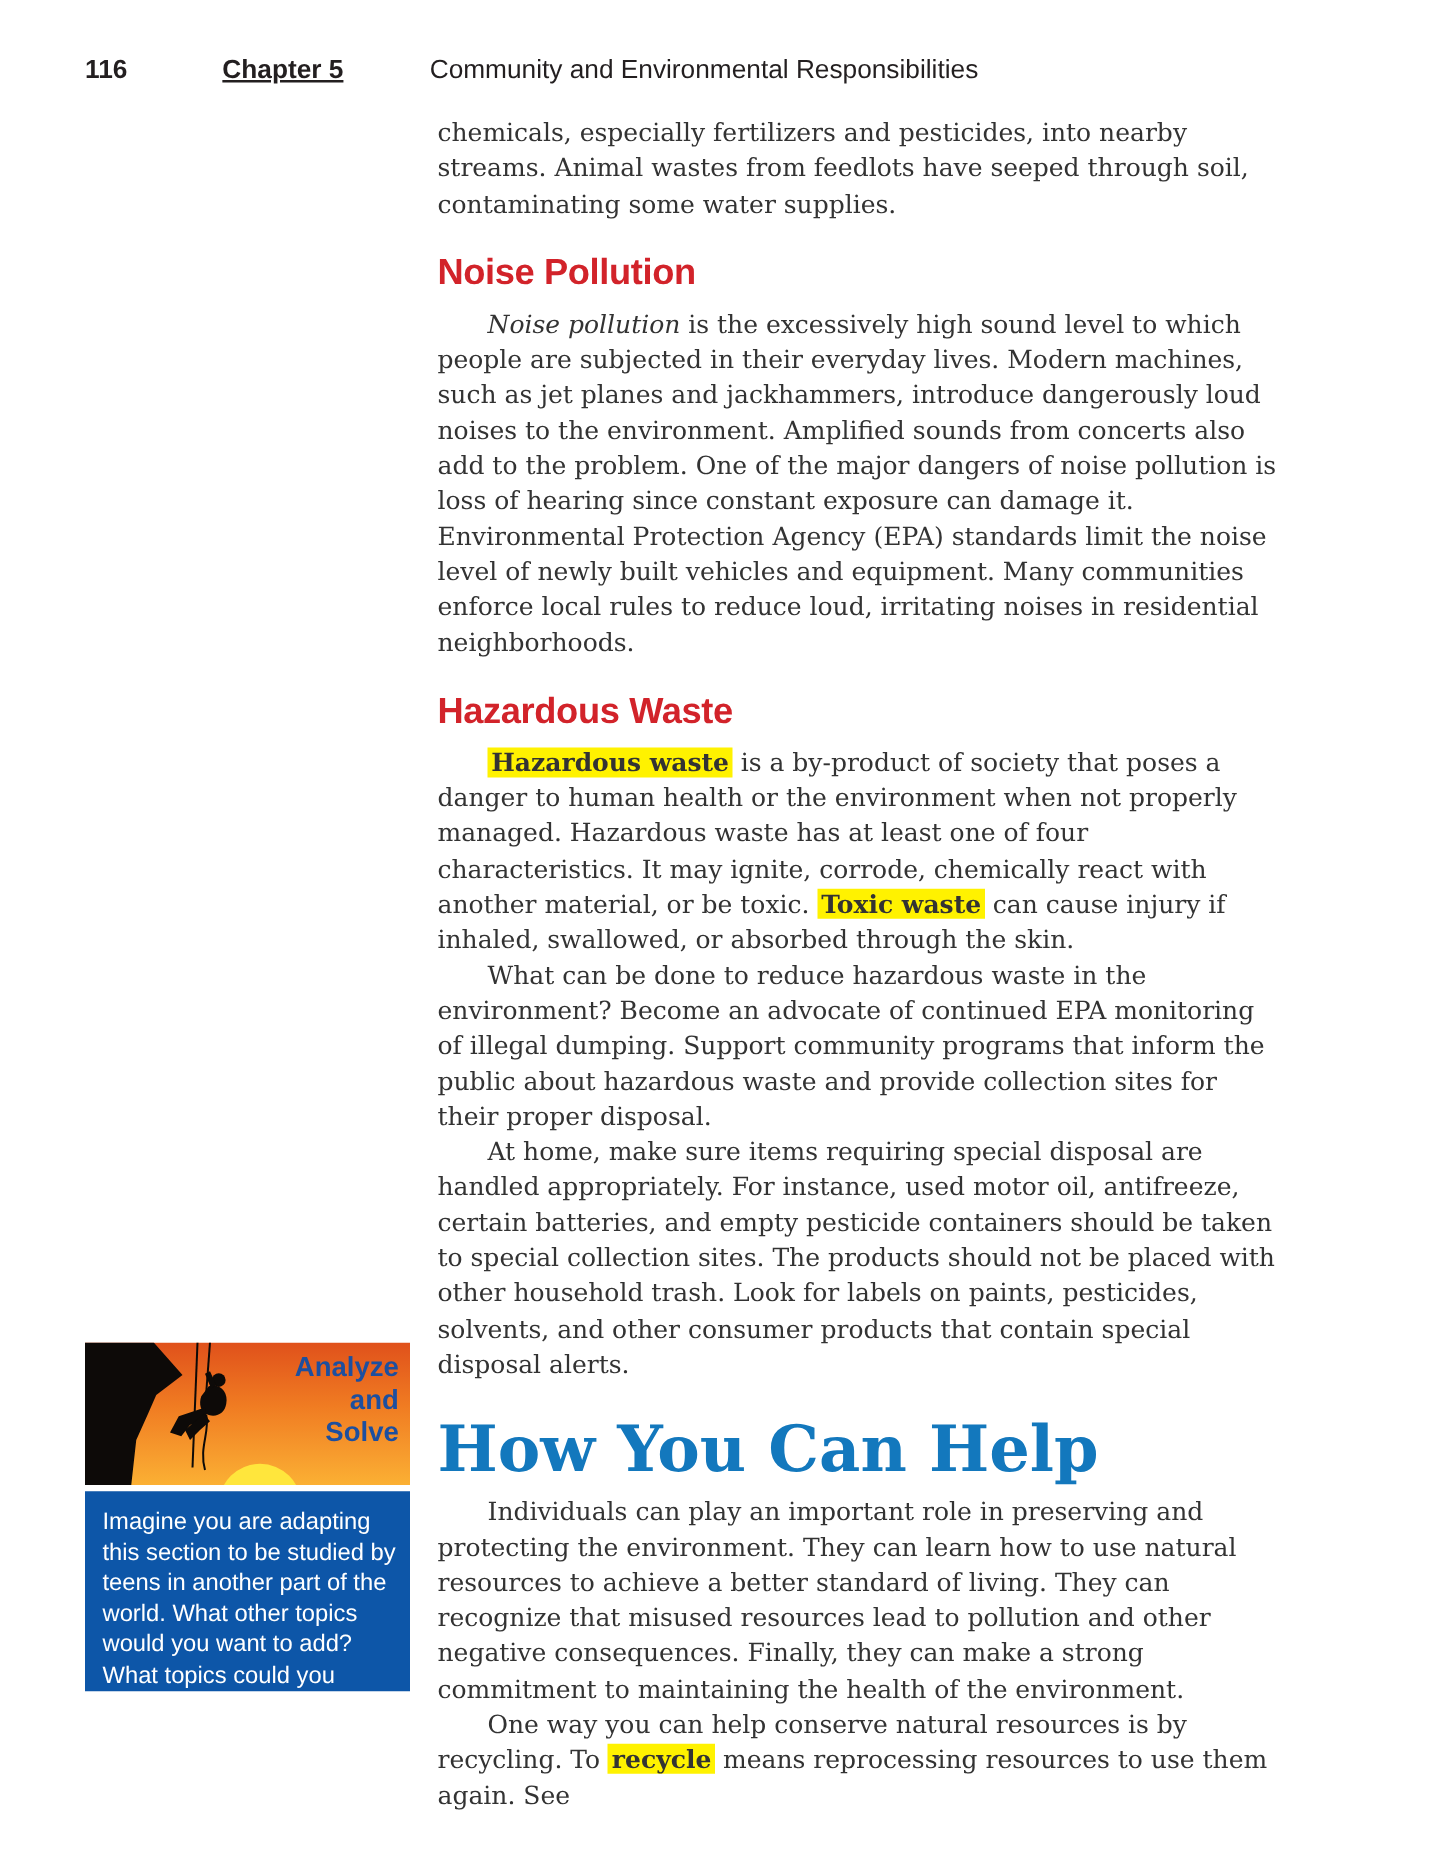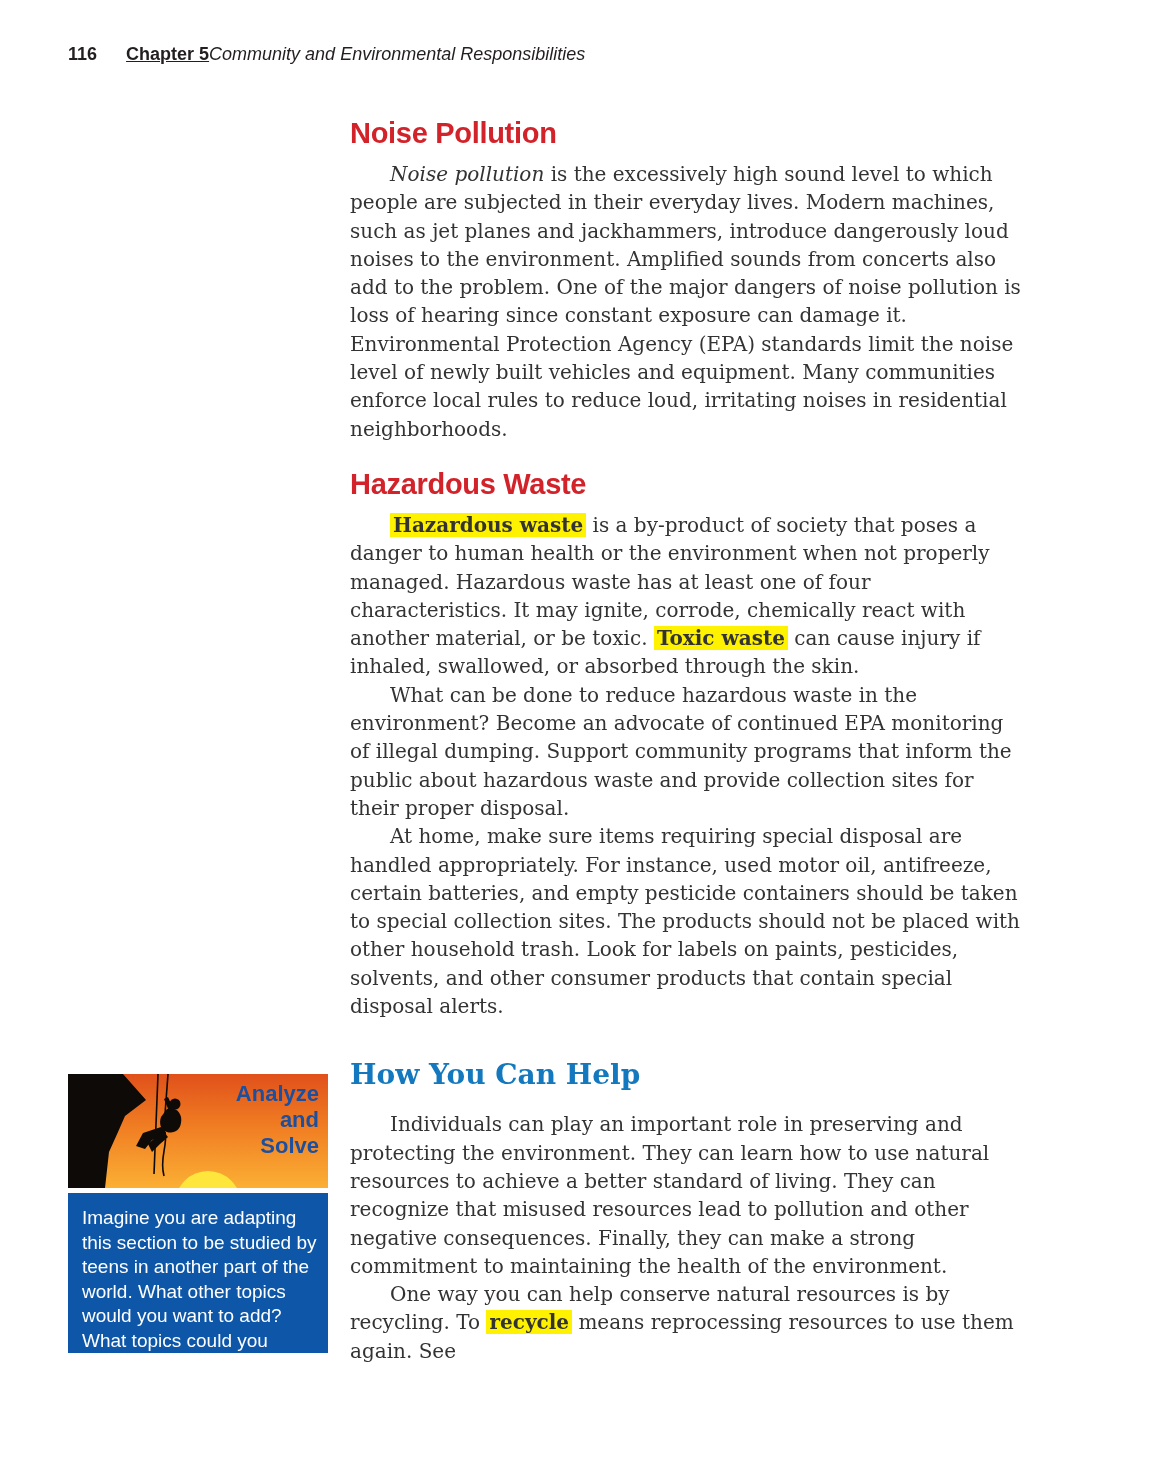--- a/index.html
+++ b/index.html
@@ -4,40 +4,40 @@
 <style>
   html,body{margin:0;padding:0;}
   body{
     width:1156px;height:1479px;position:relative;background:#ffffff;
     font-family:"DejaVu Serif", serif;color:#333333;overflow:hidden;
   }
   
   .header{
     position:absolute;top:44px;left:68px;right:60px;
     display:flex;align-items:flex-start;
-    font-family:"Liberation Sans", sans-serif;font-size:18px;color:#231f20;
+    font-family:"Liberation Sans", sans-serif;font-size:21px;color:#231f20;gap:47px;
   }
   .page-num{font-weight:bold;}
   .chapter-label{font-weight:bold;margin-left:29px;text-decoration:underline;}
-  .chapter-title{font-style:italic;}
+  .chapter-title{margin-left:22px;}
   
   .main{
     position:absolute;left:350px;top:92px;width:672px;
     font-size:20px;line-height:28.3px;
   }
   .main p{margin:0;text-indent:40px;}
   .main p.noindent{text-indent:0;}
   h2.sub{
     font-family:"Liberation Sans", sans-serif;font-weight:bold;
     font-size:29px;line-height:32px;color:var(--heading-red);
     margin:25px 0 11px 0;letter-spacing:-0.3px;
   }
   h1.big{
     font-family:"DejaVu Serif", serif;font-weight:bold;
-    font-size:28px;line-height:44px;color:var(--heading-blue);
+    font-size:51px;line-height:44px;color:var(--heading-blue);
     margin:33px 0 13px 0;
   }
   .term{font-weight:bold;background:var(--highlight-yellow);padding:0 3px;}
   .it{font-style:italic;}
   
   .sidebar{position:absolute;left:68px;top:1074px;width:260px;}
   .sidebar-image{position:relative;width:260px;height:116px;}
   .sidebar-image svg{display:block;}
   .sidebar-title{
     position:absolute;top:7px;right:9px;text-align:right;
@@ -55,20 +55,21 @@
 </head>
 <body>
 
 <div class="header">
   <span class="page-num">116</span>
   <span class="chapter-label">Chapter 5</span>
   <span class="chapter-title">Community and Environmental Responsibilities</span>
 </div>
 
 <div class="main">
+  <p class="noindent"><span>chemicals, especially fertilizers and pesticides, into nearby streams. Animal wastes from feedlots have seeped through soil, contaminating some water supplies.</span></p>
 
   <h2 class="sub">Noise Pollution</h2>
   <p><span class="it">Noise pollution</span><span> is the excessively high sound level to which people are subjected in their everyday lives. Modern machines, such as jet planes and jackhammers, introduce dangerously loud noises to the environment. Amplified sounds from concerts also add to the problem. One of the major dangers of noise pollution is loss of hearing since constant exposure can damage it. Environmental Protection Agency (EPA) standards limit the noise level of newly built vehicles and equipment. Many communities enforce local rules to reduce loud, irritating noises in residential neighborhoods.</span></p>
 
   <h2 class="sub">Hazardous Waste</h2>
   <p><span class="term">Hazardous waste</span><span> is a by-product of society that poses a danger to human health or the environment when not properly managed. Hazardous waste has at least one of four characteristics. It may ignite, corrode, chemically react with another material, or be toxic. </span><span class="term">Toxic waste</span><span> can cause injury if inhaled, swallowed, or absorbed through the skin.</span></p>
   <p><span>What can be done to reduce hazardous waste in the environment? Become an advocate of continued EPA monitoring of illegal dumping. Support community programs that inform the public about hazardous waste and provide collection sites for their proper disposal.</span></p>
   <p><span>At home, make sure items requiring special disposal are handled appropriately. For instance, used motor oil, antifreeze, certain batteries, and empty pesticide containers should be taken to special collection sites. The products should not be placed with other household trash. Look for labels on paints, pesticides, solvents, and other consumer products that contain special disposal alerts.</span></p>
 
   <h1 class="big">How You Can Help</h1>

